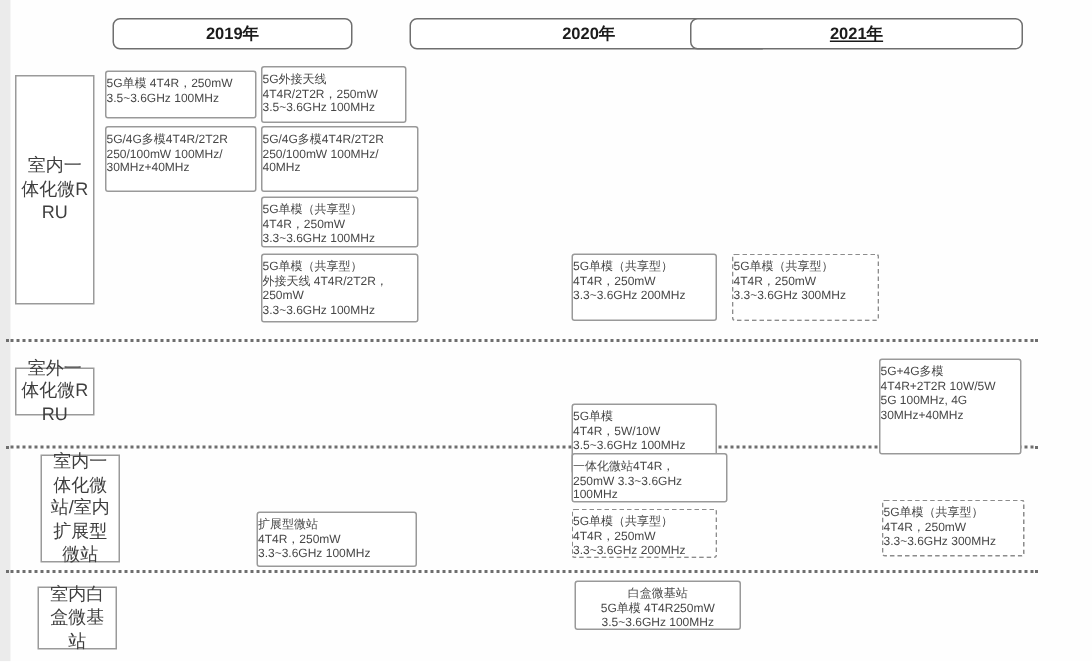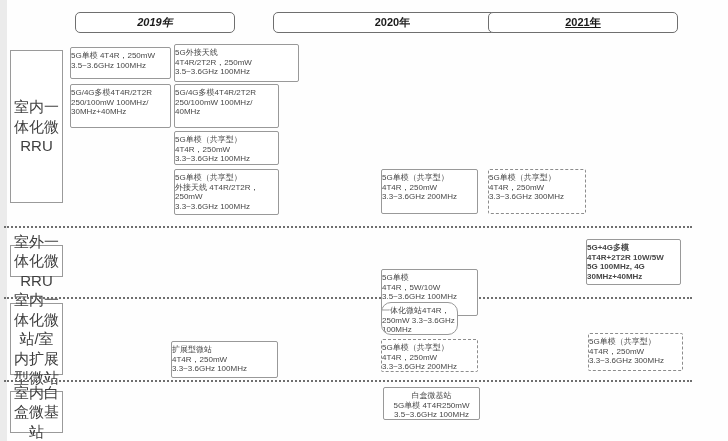--- a/index.html
+++ b/index.html
@@ -11,57 +11,57 @@
   .year-hdr{
     position:absolute;top:12px;height:21px;box-sizing:border-box;
     border:1px solid #6f6f6f;border-radius:5px;background:#fff;
     display:flex;align-items:center;justify-content:center;
     font-size:11px;font-weight:bold;color:#1b1b1b;
   }
   .cat{
     position:absolute;left:10px;width:53px;box-sizing:border-box;
     border:1px solid #9a9a9a;background:#fff;
     display:flex;align-items:center;justify-content:center;text-align:center;
-    font-size:15px;line-height:1.3;color:#3e3e3e;padding:0 3px;word-break:break-all;
+    font-size:12px;line-height:1.3;color:#3e3e3e;padding:0 3px;word-break:break-all;
   }
   .sep{position:absolute;left:4px;width:688px;height:0;border-top:2px dotted #6e6e6e;}
   .box{
     position:absolute;box-sizing:border-box;background:#fff;
     border:1px solid #999;border-radius:2px;
     font-size:8px;line-height:9.5px;padding:3px 0;color:#474747;
     white-space:pre-line;overflow:hidden;
   }
   .box.dashed{border:1px dashed #8c8c8c;}
   .box.center{text-align:center;}
 </style>
 </head>
 <body>
 
 <div id="canvas">
   <div class="edge-shade"></div>
 
-  <div class="year-hdr" style="left:75px;width:160px;font-style:italic;">2019年</div>
+  <div class="year-hdr" style="left:75px;width:160px;">2019年</div>
   <div class="year-hdr" style="left:273px;width:239px;">2020年</div>
-  <div class="year-hdr" style="left:488px;width:190px;text-decoration:underline;">2021年</div>
+  <div class="year-hdr" style="left:460px;width:222px;text-decoration:underline;">2021年</div>
 
   <div class="cat" style="top:50px;height:153px;">室内一体化微RRU</div>
   <div class="cat" style="top:245px;height:32px;">室外一体化微RRU</div>
-  <div class="cat" style="top:303px;height:72px;">室内一体化微站/室内扩展型微站</div>
-  <div class="cat" style="top:391px;height:42px;">室内白盒微基站</div>
+  <div class="cat" style="top:303px;height:72px;margin-left:17px;">室内一体化微站/室内扩展型微站</div>
+  <div class="cat" style="top:391px;height:42px;margin-left:15px;">室内白盒微基站</div>
 
   <div class="sep" style="top:226px;"></div>
   <div class="sep" style="top:297px;"></div>
   <div class="sep" style="top:380px;"></div>
 
   <div class="box" style="left:70px;top:47px;width:101px;height:32px;">5G单模 4T4R，250mW
 3.5~3.6GHz 100MHz</div>
   <div class="box" style="left:70px;top:84px;width:101px;height:44px;">5G/4G多模4T4R/2T2R
 250/100mW 100MHz/
 30MHz+40MHz</div>
-  <div class="box" style="left:174px;top:44px;width:125px;height:38px;">5G外接天线
+  <div class="box" style="left:174px;top:44px;width:97px;height:38px;">5G外接天线
 4T4R/2T2R，250mW
 3.5~3.6GHz 100MHz</div>
   <div class="box" style="left:174px;top:84px;width:105px;height:44px;">5G/4G多模4T4R/2T2R
 250/100mW 100MHz/
 40MHz</div>
   <div class="box" style="left:174px;top:131px;width:105px;height:34px;">5G单模（共享型）
 4T4R，250mW
 3.3~3.6GHz 100MHz</div>
   <div class="box" style="left:174px;top:169px;width:105px;height:46px;">5G单模（共享型）
 外接天线 4T4R/2T2R，
@@ -70,34 +70,34 @@
   <div class="box" style="left:381px;top:169px;width:97px;height:45px;">5G单模（共享型）
 4T4R，250mW
 3.3~3.6GHz 200MHz</div>
   <div class="box dashed" style="left:488px;top:169px;width:98px;height:45px;">5G单模（共享型）
 4T4R，250mW
 3.3~3.6GHz 300MHz</div>
 
   <div class="box" style="left:381px;top:239px;width:97px;height:47px;margin-top:30px;">5G单模
 4T4R，5W/10W
 3.5~3.6GHz 100MHz</div>
-  <div class="box" style="left:586px;top:239px;width:95px;height:46px;font-weight:bold;">5G+4G多模
+  <div class="box" style="left:586px;top:239px;width:95px;height:64px;">5G+4G多模
 4T4R+2T2R 10W/5W
 5G 100MHz, 4G
 30MHz+40MHz</div>
 
   <div class="box" style="left:171px;top:341px;width:107px;height:37px;">扩展型微站
 4T4R，250mW
 3.3~3.6GHz 100MHz</div>
-  <div class="box" style="left:381px;top:302px;width:77px;height:33px;border-radius:10px;">一体化微站4T4R，
+  <div class="box" style="left:381px;top:302px;width:104px;height:33px;">一体化微站4T4R，
 250mW 3.3~3.6GHz
 100MHz</div>
   <div class="box dashed" style="left:381px;top:339px;width:97px;height:33px;">5G单模（共享型）
 4T4R，250mW
 3.3~3.6GHz 200MHz</div>
   <div class="box dashed" style="left:588px;top:333px;width:95px;height:38px;">5G单模（共享型）
 4T4R，250mW
 3.3~3.6GHz 300MHz</div>
 
-  <div class="box center" style="left:383px;top:387px;width:97px;height:33px;text-align:center;">白盒微基站
+  <div class="box center" style="left:383px;top:387px;width:111px;height:33px;text-align:center;">白盒微基站
 5G单模 4T4R250mW
 3.5~3.6GHz 100MHz</div>
 </div>
 
 </body></html>

